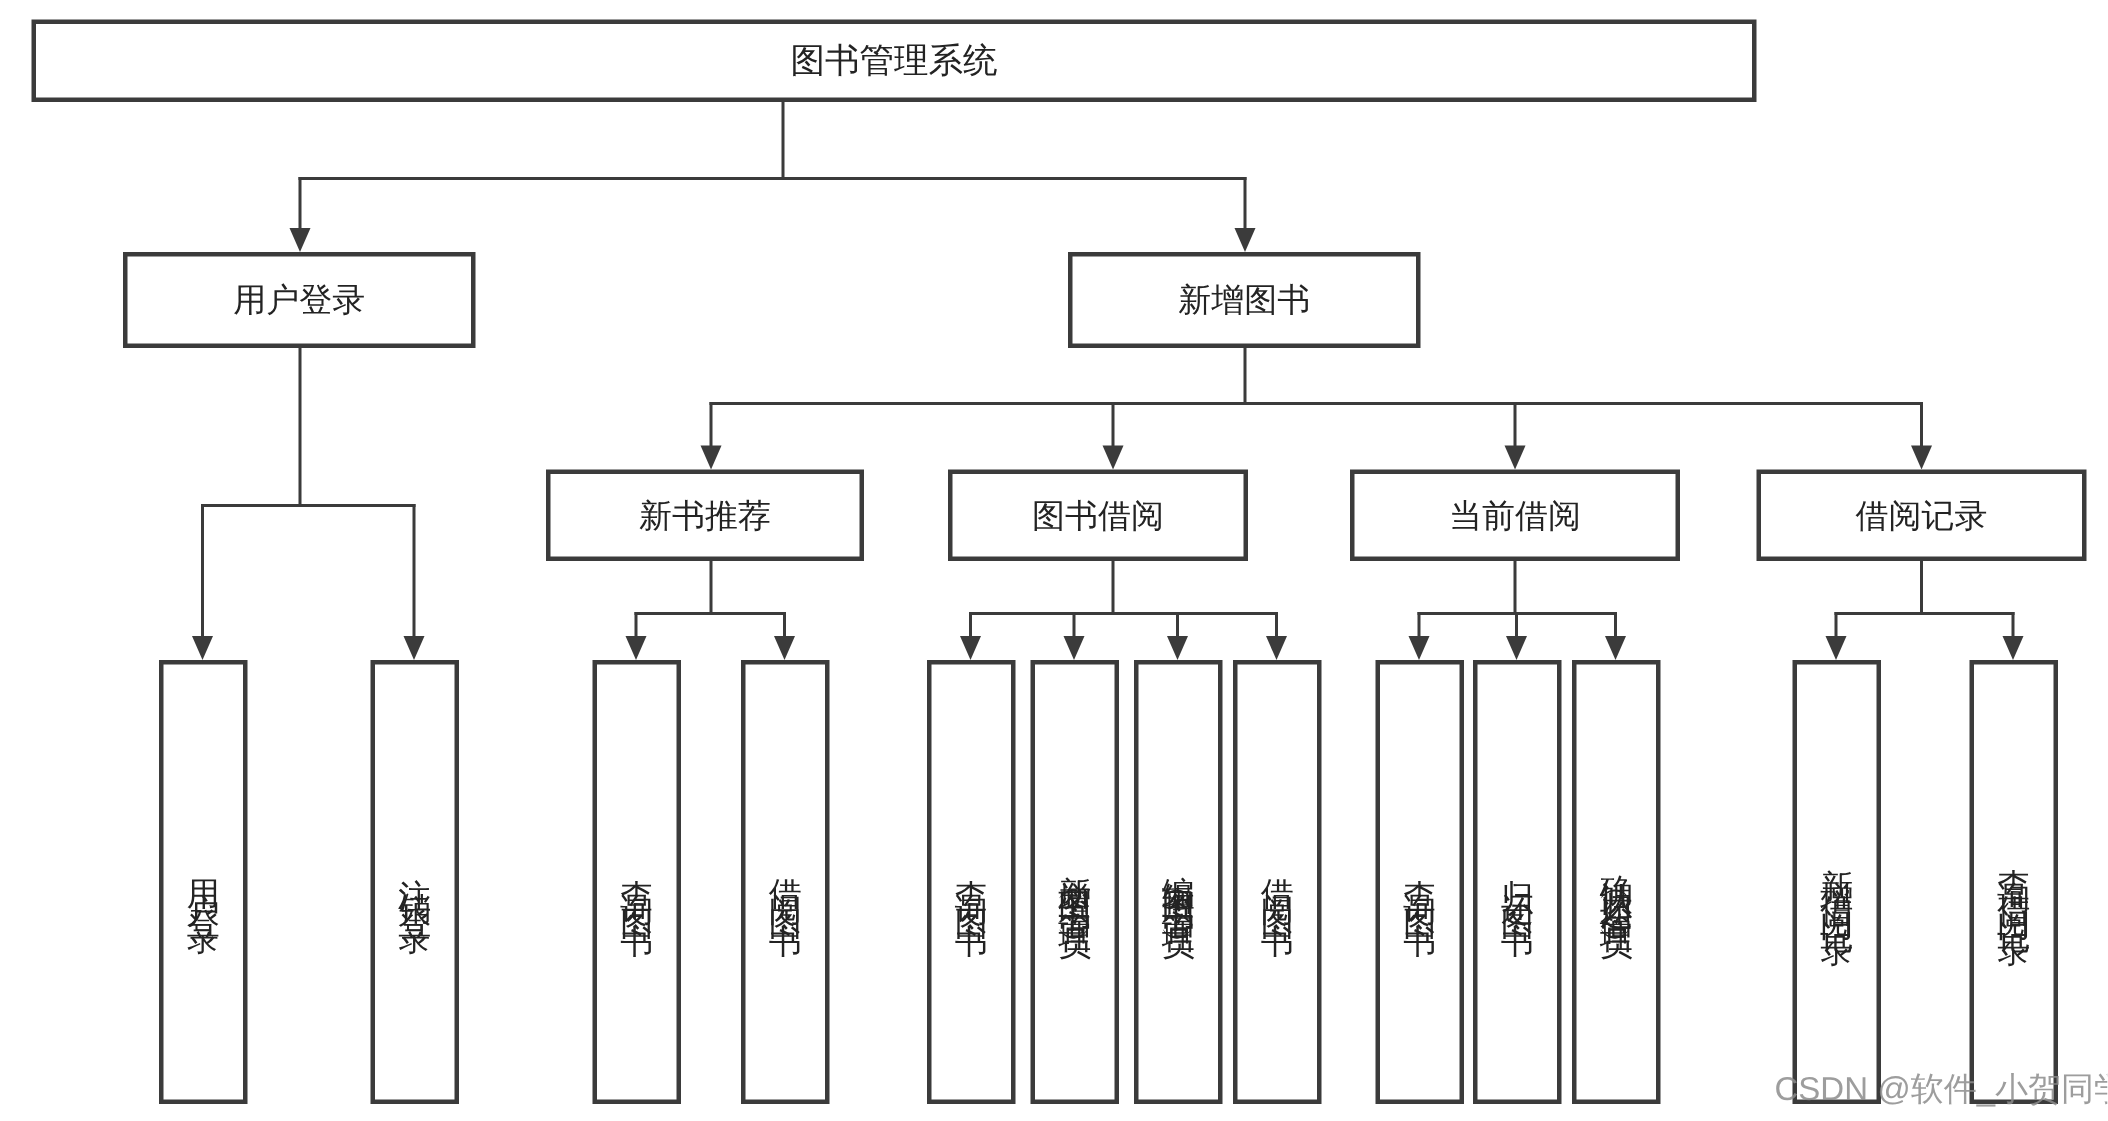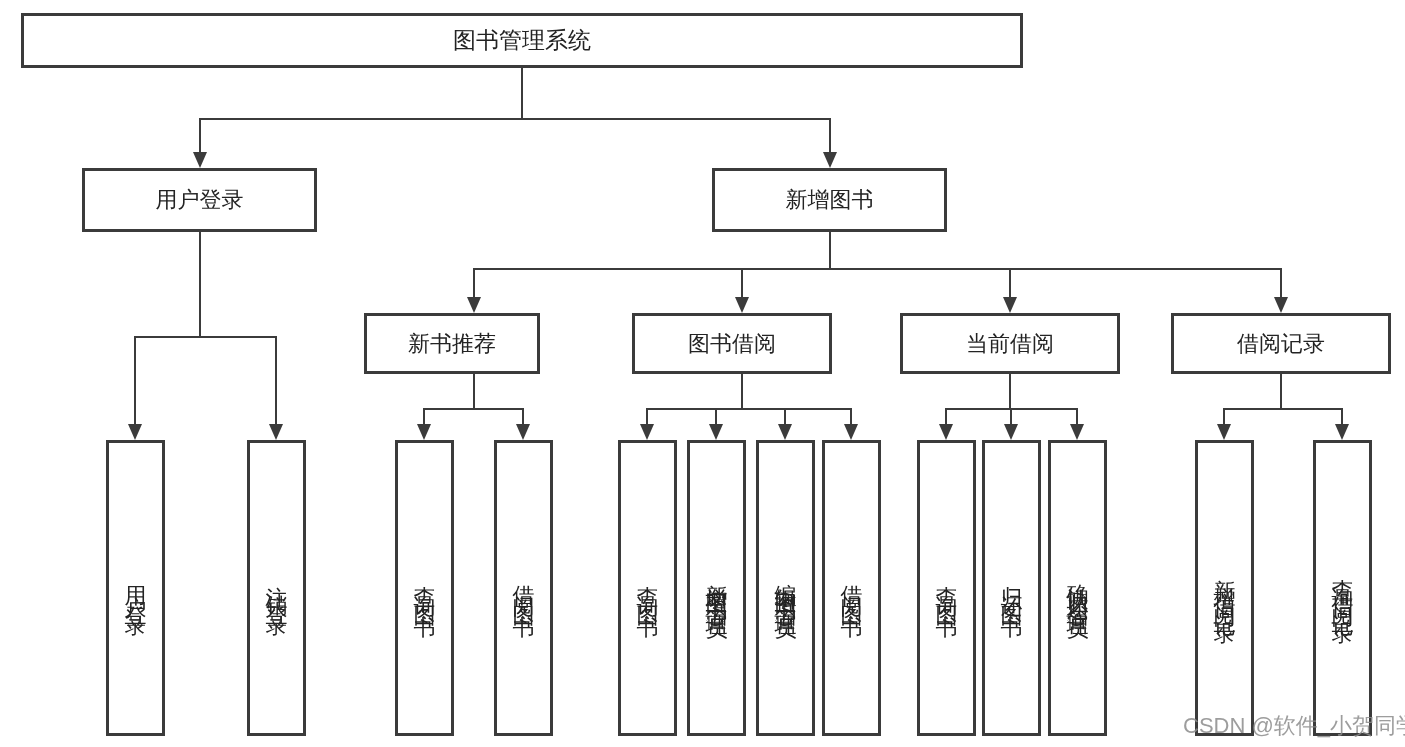--- a/index.html
+++ b/index.html
@@ -75,21 +75,21 @@
     color: rgba(140,140,140,0.85);
     white-space: nowrap;
     z-index: 5;
   }
 </style>
 </head>
 <body>
 
 <div id="canvas">
 
-  <div class="node root" style="left:21px; top:13px; width:1002px; height:55px;">
+  <div class="node root" style="left:21px; top:13px; width:1150px; height:55px;">
     <span>图书管理系统</span>
   </div>
 
   <div class="vline" style="left:521px; top:68px; height:50px;"></div>
   <div class="hline" style="left:199px; top:118px; width:632px;"></div>
   <div class="vline" style="left:199px; top:118px; height:35px;"></div>
   <div class="vline" style="left:829px; top:118px; height:35px;"></div>
   <div class="arrow" style="left:193px; top:152px;"></div>
   <div class="arrow" style="left:823px; top:152px;"></div>
 
@@ -111,21 +111,21 @@
   <div class="hline" style="left:473px;  top:268px; width:809px;"></div>
   <div class="vline" style="left:473px;  top:268px; height:30px;"></div>
   <div class="vline" style="left:741px;  top:268px; height:30px;"></div>
   <div class="vline" style="left:1009px; top:268px; height:30px;"></div>
   <div class="vline" style="left:1280px; top:268px; height:30px;"></div>
   <div class="arrow" style="left:467px;  top:297px;"></div>
   <div class="arrow" style="left:735px;  top:297px;"></div>
   <div class="arrow" style="left:1003px; top:297px;"></div>
   <div class="arrow" style="left:1274px; top:297px;"></div>
 
-  <div class="node lvl" style="left:364px; top:313px; width:176px; height:61px;">
+  <div class="node lvl" style="left:364px; top:313px; width:212px; height:61px;">
     <span>新书推荐</span>
   </div>
   <div class="node lvl" style="left:632px; top:313px; width:200px; height:61px;">
     <span>图书借阅</span>
   </div>
   <div class="node lvl" style="left:900px; top:313px; width:220px; height:61px;">
     <span>当前借阅</span>
   </div>
   <div class="node lvl" style="left:1171px; top:313px; width:220px; height:61px;">
     <span>借阅记录</span>

